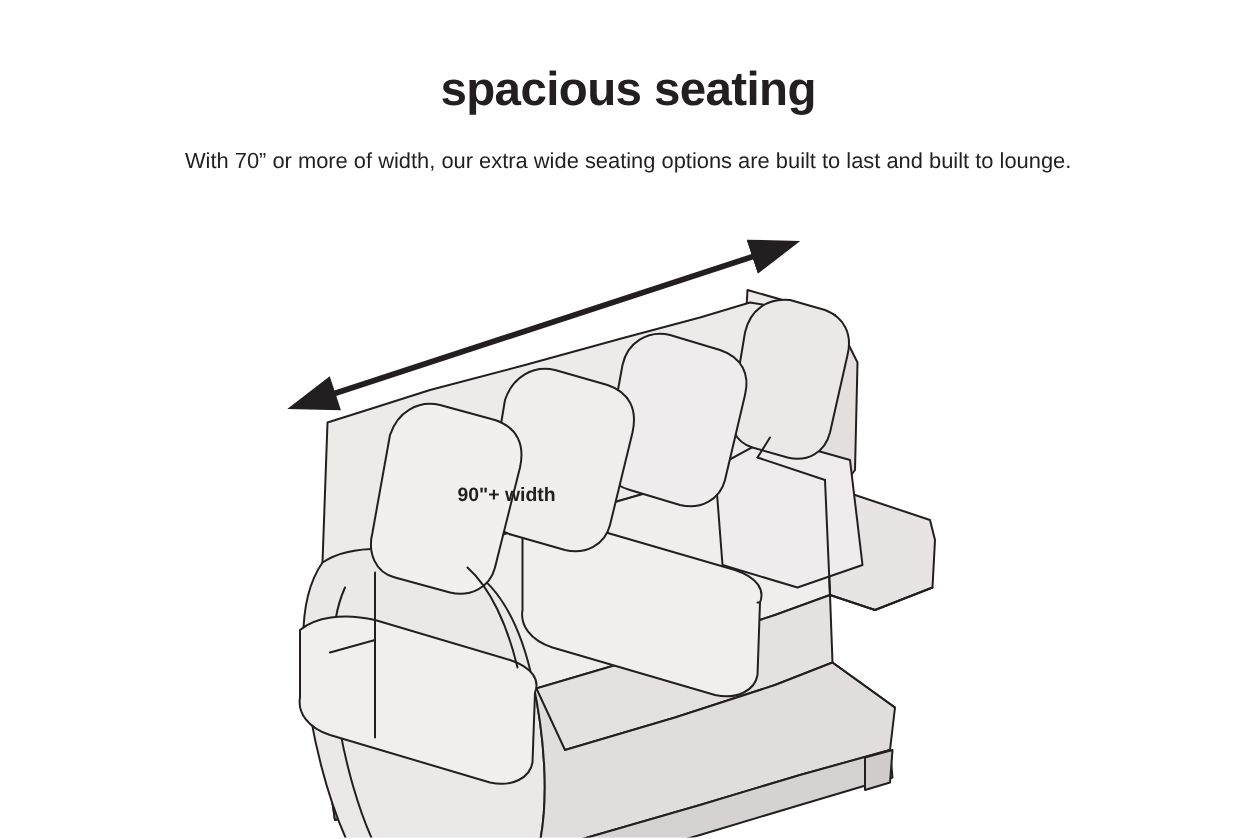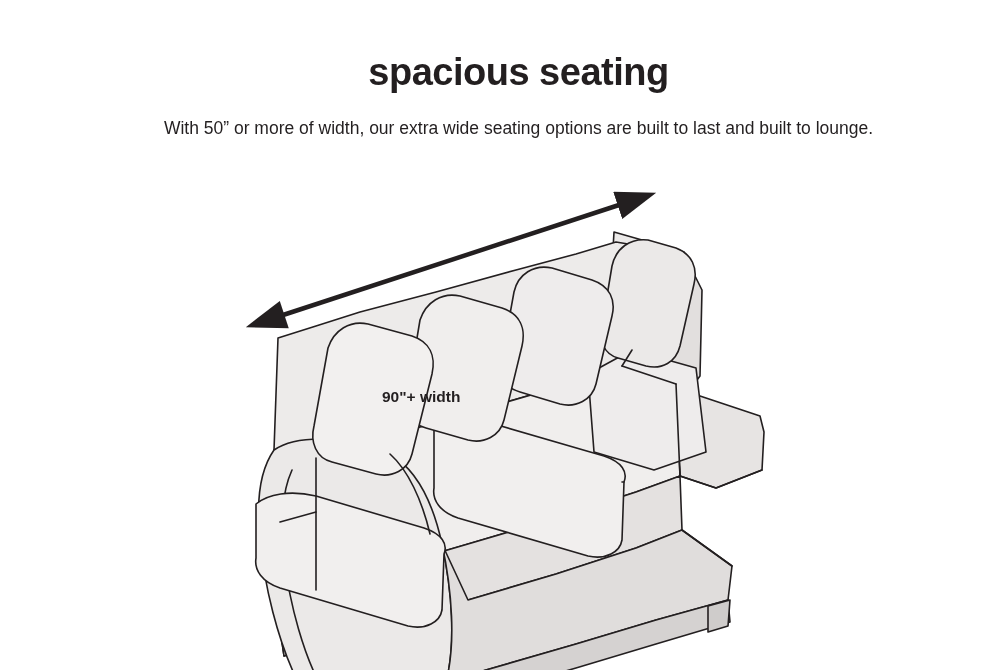--- a/index.html
+++ b/index.html
@@ -13,21 +13,20 @@
     font-family: "Liberation Sans", sans-serif;
     color: #231f20;
     overflow: hidden;
     position: relative;
   }
   .page {
     position: relative;
     width: 853px;
     height: 671px;
     background: #ffffff;
-    margin-left: 16px;
   }
   .headline {
     position: absolute;
     top: 52px;
     left: 0;
     width: 1005px;
     text-align: center;
     font-size: 38px;
     font-weight: bold;
     letter-spacing: -0.5px;
@@ -65,21 +64,21 @@
   }
 </style>
 </head>
 <body>
 
 <div class="page">
 
   <div class="headline">spacious seating</div>
 
   <div class="subcopy">
-    <span class="line">With 50” or more of width, our extra wide seating options are built to last and built to lounge.</span>
+    <span class="line">With 70” or more of width, our extra wide seating options are built to last and built to lounge.</span>
   </div>
 
   <div class="illustration">
     <svg width="1005" height="500" viewBox="0 0 1005 500" xmlns="http://www.w3.org/2000/svg">
       <defs>
         <marker id="arrowEnd" markerWidth="10" markerHeight="10" refX="1" refY="3.2" orient="auto">
           <path d="M0,0 L9,3.2 L0,6.4 z" fill="#231f20"></path>
         </marker>
         <marker id="arrowStart" markerWidth="10" markerHeight="10" refX="8" refY="3.2" orient="auto">
           <path d="M9,0 L0,3.2 L9,6.4 z" fill="#231f20"></path>

